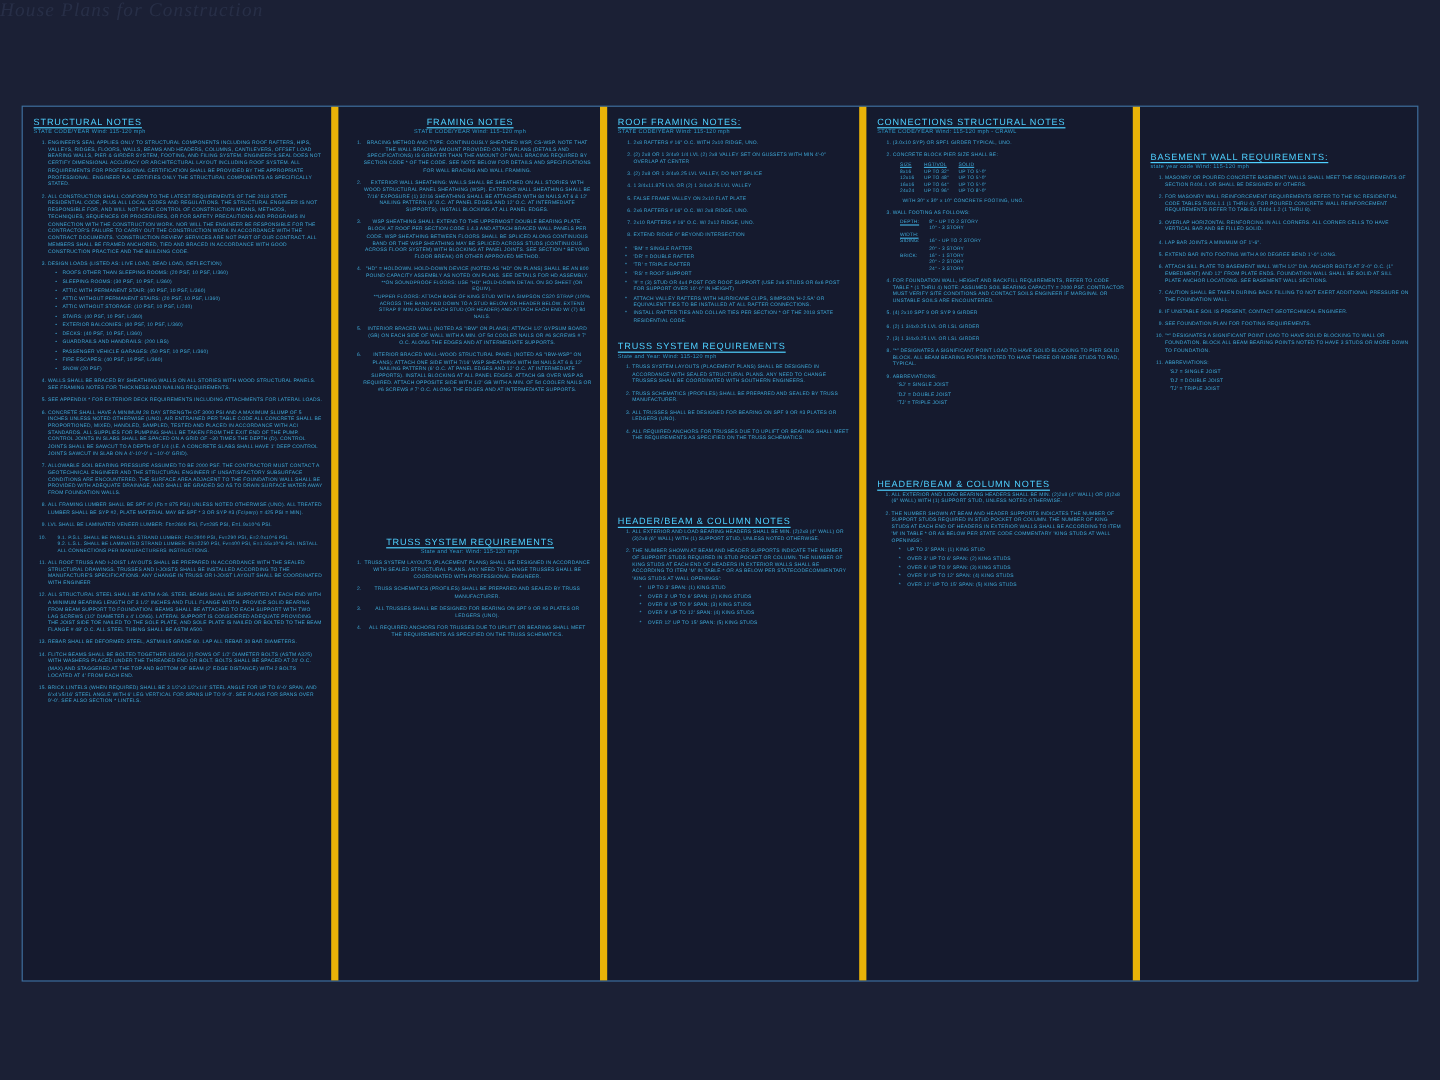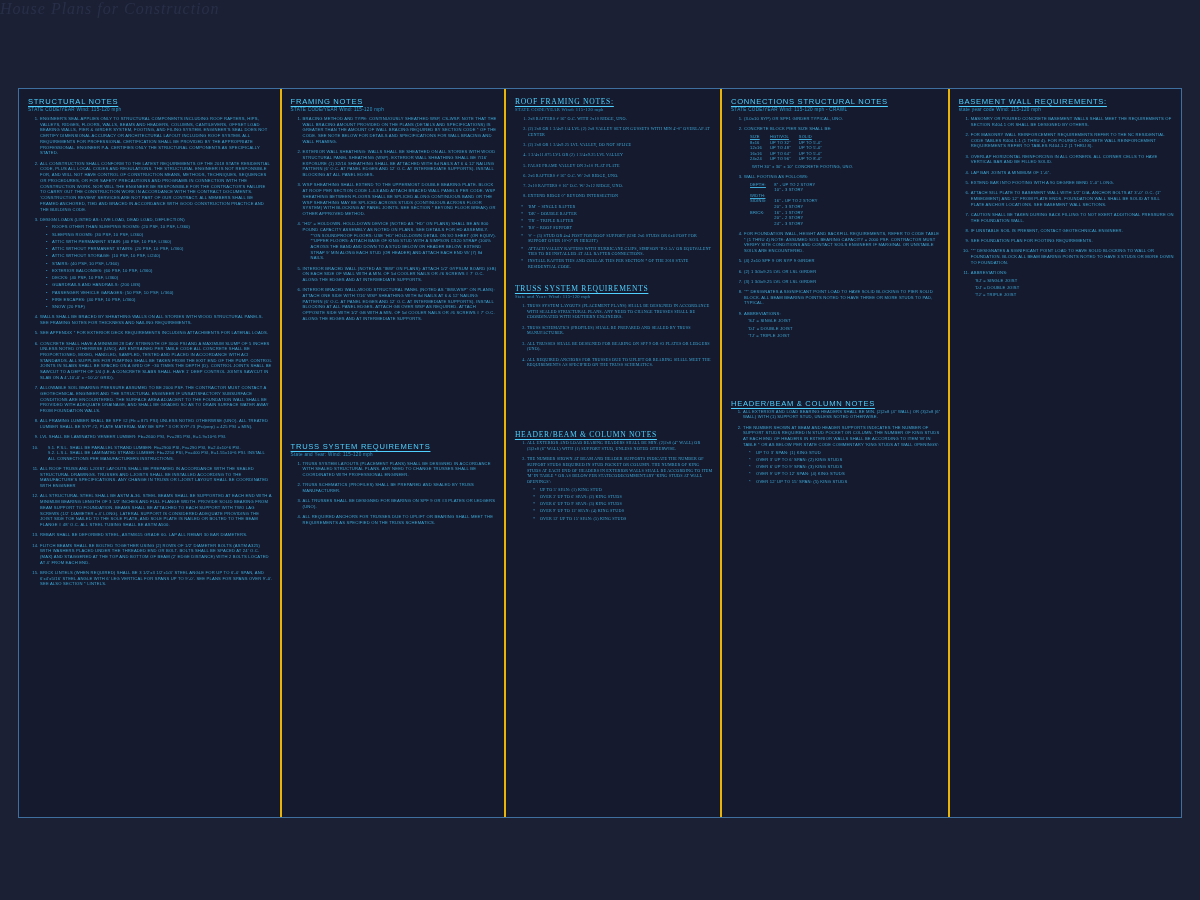--- a/index.html
+++ b/index.html
@@ -13,32 +13,32 @@
   #sheet{
     position:absolute;
     left:18px; top:88px;
     width:1164px; height:730px;
     background:#151a2e;
     border:1px solid #3f6f9e;
     box-sizing:border-box;
     display:flex;
   }
   .col{
-    border-right:2px solid #eab308;
+    border-right:6px solid #eab308;
     box-sizing:border-box;
     padding:8px 7px 4px 9px;
     position:relative;
     overflow:hidden;
   }
   .col:last-child{border-right:none;}
   .c1{width:22.6%;}
-  .c2{width:19.3%;}
-  .c3{width:18.6%;font-family:Liberation Serif, serif;}
+  .c2{width:19.3%;text-align:center;}
+  .c3{width:18.6%;}
   .c4{width:19.6%;}
-  .c5{width:19.9%;}
+  .c5{width:19.9%;margin-top:29px;}
 
   .blk{margin-bottom:9px;}
   .title{
     color:#4fd0ff;
     font-size:7.6px;
     letter-spacing:.7px;
     text-decoration:underline;
     text-underline-offset:2px;
     margin-bottom:1px;
     font-weight:normal;

